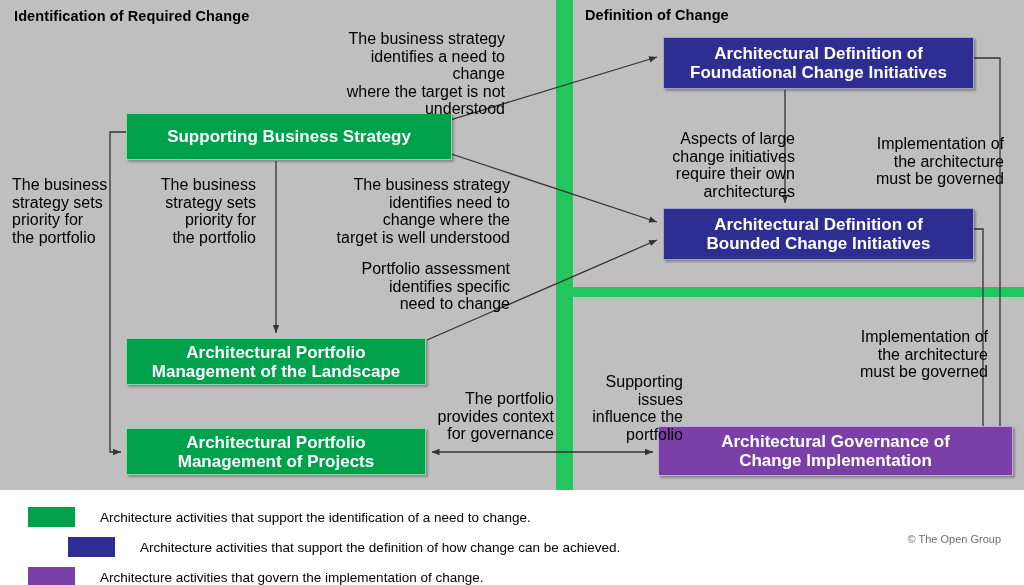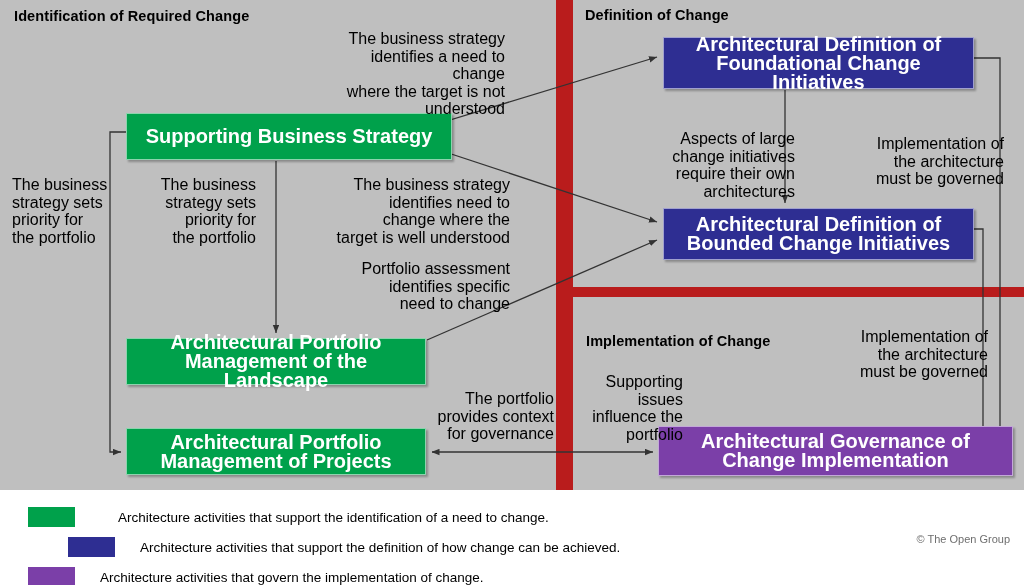--- a/index.html
+++ b/index.html
@@ -4,21 +4,21 @@
 <style>
   html,body{margin:0;padding:0;background:#ffffff;}
   body{
     font-family:"Liberation Sans", sans-serif;
     -webkit-font-smoothing:antialiased;
   }
   #canvas{
     position:relative;
     width:1024px;
     height:585px;
-    background:#b91c1c;
+    background:#22c55e;
     overflow:hidden;
   }
 
   
   .panel{
     position:absolute;
     background:#bfbfbf;
   }
   #panel-identification{ left:0;   top:0;   width:556px; height:490px; }
   #panel-definition    { left:573px; top:0;   width:451px; height:287px; }
@@ -39,21 +39,21 @@
   
   .box{
     position:absolute;
     box-sizing:border-box;
     display:flex;
     align-items:center;
     justify-content:center;
     text-align:center;
     color:#ffffff;
     font-weight:bold;
-    font-size:20px;
+    font-size:17px;
     line-height:19px;
     border:1px solid rgba(255,255,255,0.55);
     box-shadow:2px 2px 2px rgba(0,0,0,0.28);
     z-index:5;
     padding:0 6px;
   }
   .box span{ display:block; }
 
   #box-strategy { left:126px; top:113px; width:326px; height:47px; background:#00A14B; }
   #box-landscape{ left:126px; top:338px; width:300px; height:47px; background:#00A14B; }
@@ -112,21 +112,21 @@
     width:47px;
     height:20px;
     flex:0 0 auto;
   }
   .legend-text{
     margin-left:25px;
     font-size:13.5px;
     color:#000000;
     white-space:nowrap;
   }
-  #legend-row-0{ top:16px;gap:18px; }
+  #legend-row-0{ top:16px; }
   #legend-row-1{ top:46px;margin-left:40px; }
   #legend-row-2{ top:76px; }
 
   #copyright{
     position:absolute;
     right:14px;
     top:533px;
     font-size:11px;
     color:#6e6e6e;
     white-space:nowrap;
@@ -140,21 +140,20 @@
   <div class="panel" id="panel-identification">
     <div class="panel-title" id="title-identification">Identification of Required Change</div>
   </div>
 
   <div class="panel" id="panel-definition">
     <div class="panel-title" id="title-definition">Definition of Change</div>
   </div>
 
   <div class="panel" id="panel-implementation">
   </div>
-  <div class="panel-title" id="title-implementation" style="left:586px; top:333px;">Implementation of Change</div>
 
   <svg id="connectors" viewBox="0 0 1024 585" xmlns="http://www.w3.org/2000/svg">
     <defs>
       <marker id="arrow" markerWidth="9" markerHeight="9" refX="8" refY="3.2" orient="auto" markerUnits="userSpaceOnUse">
         <path d="M0,0 L8,3.2 L0,6.4 z" fill="#333333"></path>
       </marker>
       <marker id="arrow-start" markerWidth="9" markerHeight="9" refX="0.5" refY="3.2" orient="auto" markerUnits="userSpaceOnUse">
         <path d="M8,0 L0,3.2 L8,6.4 z" fill="#333333"></path>
       </marker>
     </defs>
@@ -276,16 +275,16 @@
     <div class="legend-row" id="legend-row-1">
       <div class="legend-swatch" style="background:#2E2E92;"></div>
       <div class="legend-text">Architecture activities that support the definition of how change can be achieved.</div>
     </div>
 
     <div class="legend-row" id="legend-row-2">
       <div class="legend-swatch" style="background:#7B3FA8;"></div>
       <div class="legend-text">Architecture activities that govern the implementation of change.</div>
     </div>
 
-    <div id="copyright" style="position:absolute; right:14px; top:43px;">© The Open Group</div>
+    <div id="copyright" style="position:absolute; right:23px; top:43px;">© The Open Group</div>
   </div>
 
 </div>
 
 </body></html>

